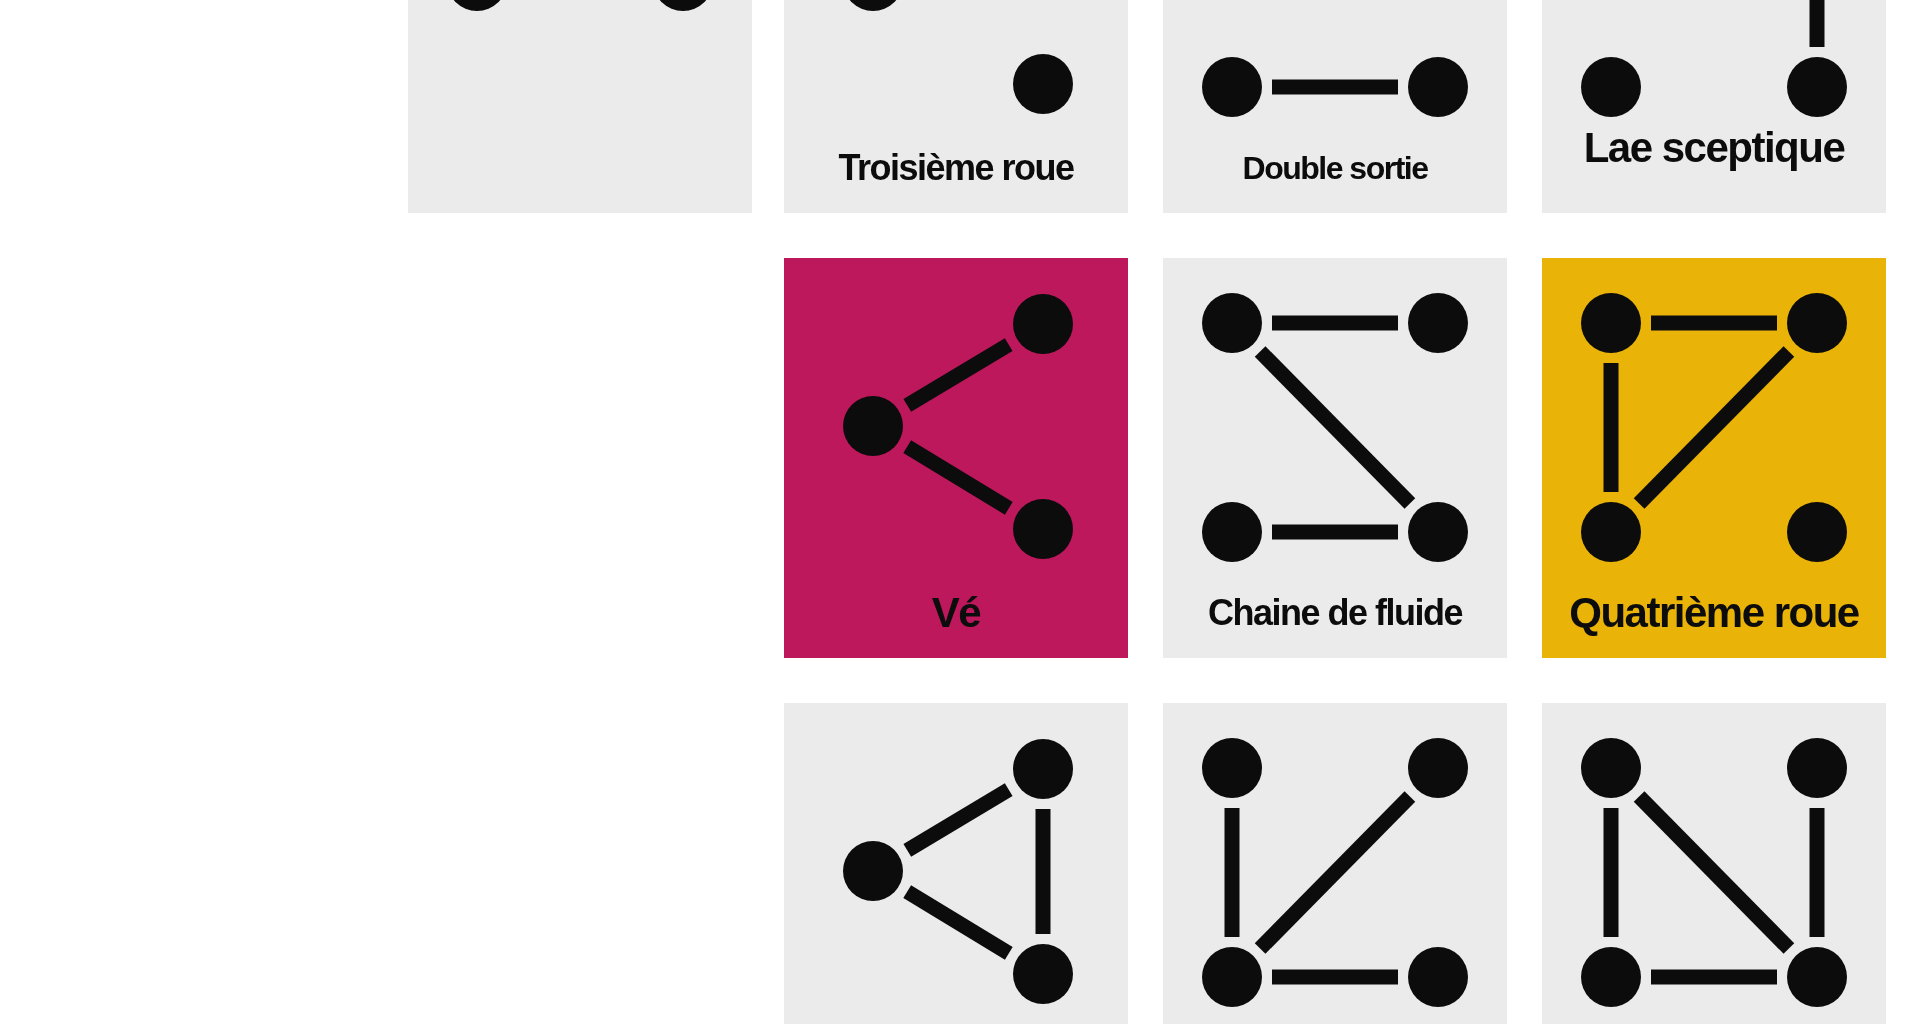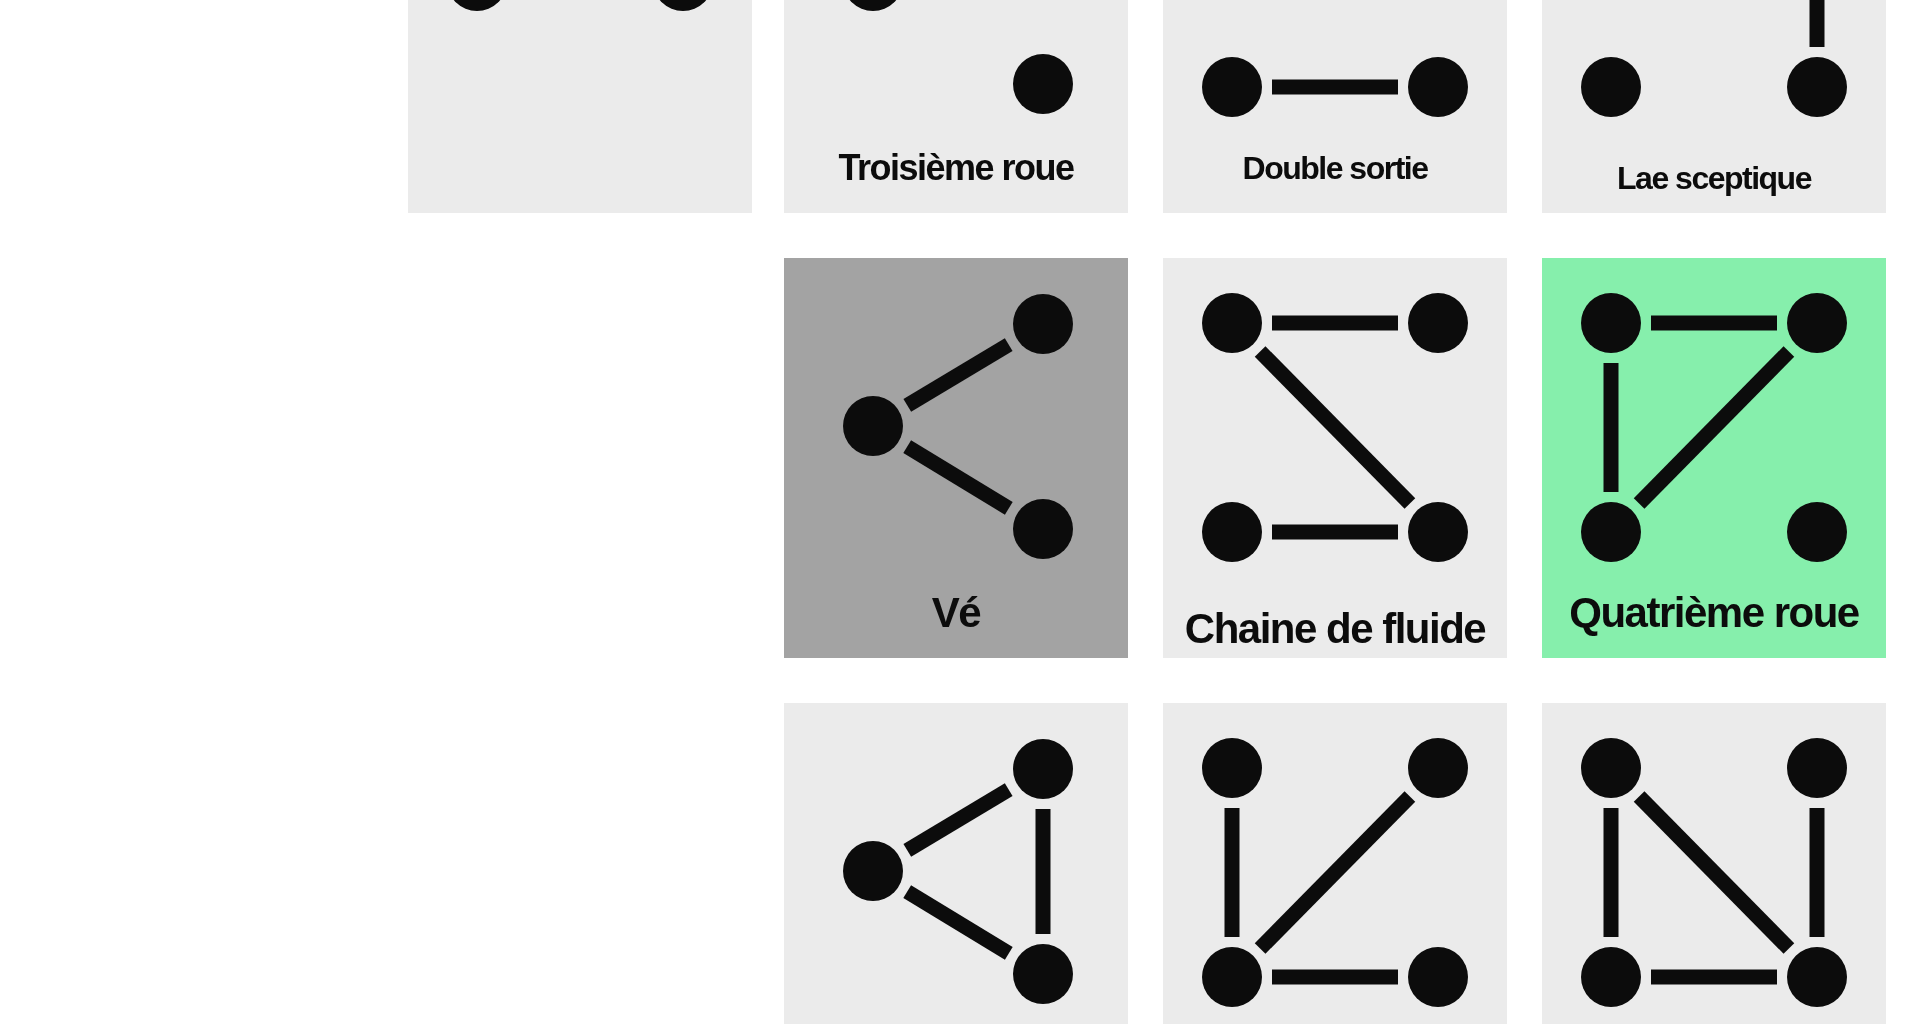--- a/index.html
+++ b/index.html
@@ -63,45 +63,45 @@
       <div class="label" style="top: 329px; height: 52px; line-height: 52px; font-size: 32px; color: rgb(12, 12, 12);">Double sortie</div>
     </div>
     <div class="cell" style="left: 1542px; top: -187px; width: 344px; height: 400px; background: rgb(235, 235, 235);">
       <svg width="344" height="400" viewBox="0 0 344 400">
         <line x1="275.0" y1="105.0" x2="275.0" y2="234.0" stroke="#0c0c0c" stroke-width="15" stroke-linecap="butt"></line>
         <circle cx="69" cy="65" r="30" fill="#0c0c0c"></circle>
         <circle cx="275" cy="65" r="30" fill="#0c0c0c"></circle>
         <circle cx="69" cy="274" r="30" fill="#0c0c0c"></circle>
         <circle cx="275" cy="274" r="30" fill="#0c0c0c"></circle>
       </svg>
-      <div class="label" style="top: 339px; height: 52px; line-height: 52px; font-size: 32px; color: rgb(12, 12, 12);">Lae sceptique</div>
+      <div class="label" style="top: 309px; height: 52px; line-height: 52px; font-size: 42px; color: rgb(12, 12, 12);">Lae sceptique</div>
     </div>
-    <div class="cell" style="left: 784px; top: 258px; width: 344px; height: 400px; background: #a3a3a3;">
+    <div class="cell" style="left: 784px; top: 258px; width: 344px; height: 400px; background: #be185d;">
       <svg width="344" height="400" viewBox="0 0 344 400">
         <line x1="123.3" y1="147.4" x2="224.7" y2="86.6" stroke="#0c0c0c" stroke-width="15" stroke-linecap="butt"></line>
         <line x1="123.2" y1="188.7" x2="224.8" y2="250.3" stroke="#0c0c0c" stroke-width="15" stroke-linecap="butt"></line>
         <circle cx="89" cy="168" r="30" fill="#0c0c0c"></circle>
         <circle cx="259" cy="66" r="30" fill="#0c0c0c"></circle>
         <circle cx="259" cy="271" r="30" fill="#0c0c0c"></circle>
       </svg>
       <div class="label" style="top: 329px; height: 52px; line-height: 52px; font-size: 42px; color: rgb(12, 12, 12);">Vé</div>
     </div>
     <div class="cell" style="left: 1163px; top: 258px; width: 344px; height: 400px; background: rgb(235, 235, 235);">
       <svg width="344" height="400" viewBox="0 0 344 400">
         <line x1="109.0" y1="65.0" x2="235.0" y2="65.0" stroke="#0c0c0c" stroke-width="15" stroke-linecap="butt"></line>
         <line x1="97.1" y1="93.5" x2="246.9" y2="245.5" stroke="#0c0c0c" stroke-width="15" stroke-linecap="butt"></line>
         <line x1="109.0" y1="274.0" x2="235.0" y2="274.0" stroke="#0c0c0c" stroke-width="15" stroke-linecap="butt"></line>
         <circle cx="69" cy="65" r="30" fill="#0c0c0c"></circle>
         <circle cx="275" cy="65" r="30" fill="#0c0c0c"></circle>
         <circle cx="69" cy="274" r="30" fill="#0c0c0c"></circle>
         <circle cx="275" cy="274" r="30" fill="#0c0c0c"></circle>
       </svg>
-      <div class="label" style="top: 329px; height: 52px; line-height: 52px; font-size: 42px; color: rgb(12, 12, 12); margin-top: 16px;">Chaine de fluide</div>
+      <div class="label" style="top: 329px; height: 52px; line-height: 52px; font-size: 36px; color: rgb(12, 12, 12);">Chaine de fluide</div>
     </div>
-    <div class="cell" style="left: 1542px; top: 258px; width: 344px; height: 400px; background: #86efac;">
+    <div class="cell" style="left: 1542px; top: 258px; width: 344px; height: 400px; background: #eab308;">
       <svg width="344" height="400" viewBox="0 0 344 400">
         <line x1="109.0" y1="65.0" x2="235.0" y2="65.0" stroke="#0c0c0c" stroke-width="15" stroke-linecap="butt"></line>
         <line x1="69.0" y1="105.0" x2="69.0" y2="234.0" stroke="#0c0c0c" stroke-width="15" stroke-linecap="butt"></line>
         <line x1="97.1" y1="245.5" x2="246.9" y2="93.5" stroke="#0c0c0c" stroke-width="15" stroke-linecap="butt"></line>
         <circle cx="69" cy="65" r="30" fill="#0c0c0c"></circle>
         <circle cx="275" cy="65" r="30" fill="#0c0c0c"></circle>
         <circle cx="69" cy="274" r="30" fill="#0c0c0c"></circle>
         <circle cx="275" cy="274" r="30" fill="#0c0c0c"></circle>
       </svg>
       <div class="label" style="top: 329px; height: 52px; line-height: 52px; font-size: 42px; color: rgb(12, 12, 12);">Quatrième roue</div>

